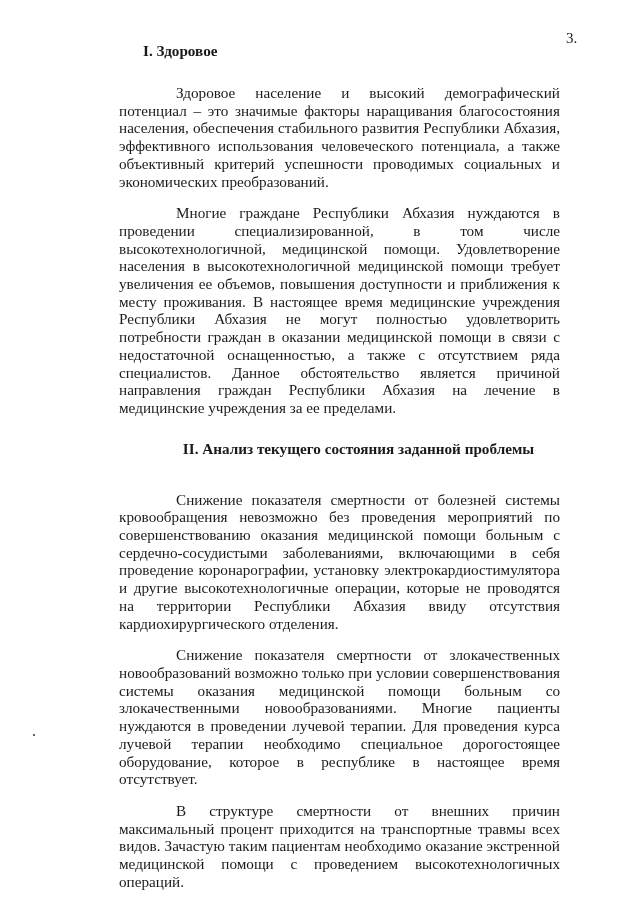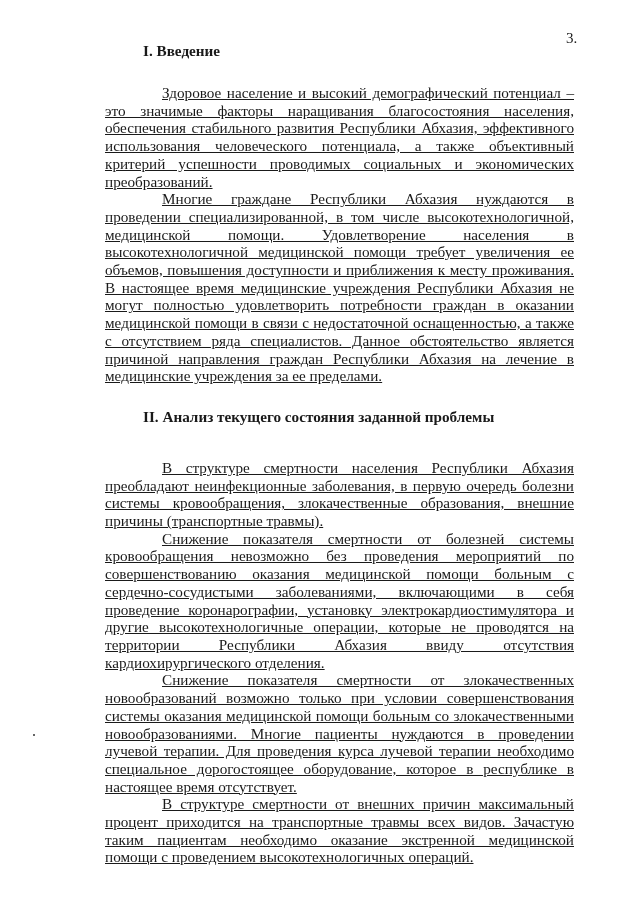--- a/index.html
+++ b/index.html
@@ -15,44 +15,42 @@
   }
   .content {
     position: absolute; left: 105px; top: 41px; width: 469px;
     font-size: 15.2px; line-height: 17.7px;
   }
   h2 {
     font-size: 15.2px; font-weight: bold; margin: 0;
     padding-left: 38px; line-height: 20px;
   }
   .sec1 { margin-bottom: 23px; }
-  .sec2 { margin-top: 22px; margin-bottom: 32px; }
+  .sec2 { margin-top: 22px; margin-bottom: 32px; text-align: center; }
   p {
-    margin: 0; text-align: justify; text-indent: 57px;
+    margin: 14px; text-align: justify; text-indent: 57px;
     hyphens: manual;
-    text-decoration: underline;
   }
   .stray-dot {
     position: absolute; left: 33px; top: 734px; width: 2px; height: 2px;
     background: #333; border-radius: 1px;
   }
 </style>
 </head>
 <body>
 
 <div class="page-number">3.</div>
 
 <div class="stray-dot"></div>
 
 <div class="content">
   <section>
-    <h2 class="sec1">I. Введение</h2>
+    <h2 class="sec1">I. Здоровое</h2>
     <p>Здоровое население и высокий демографический потенциал – это значимые факторы наращивания благосостояния населения, обеспечения стабильного развития Республики Абхазия, эффективного использования человеческого потенциала, а также объективный критерий успешности проводимых социальных и экономических преобразований.</p>
     <p>Многие граждане Республики Абхазия нуждаются в проведении специализированной, в том числе высокотехнологичной, медицинской помощи. Удовлетворение населения в высокотехнологичной медицинской помощи требует увеличения ее объемов, повышения доступности и приближения к месту проживания. В настоящее время медицинские учреждения Республики Абхазия не могут полностью удовлетворить потребности граждан в оказании медицинской помощи в связи с недостаточной оснащенностью, а также с отсутствием ряда специалистов. Данное обстоятельство является причиной направления граждан Респуб­лики Абхазия на лечение в медицинские учреждения за ее пределами.</p>
   </section>
   <section>
     <h2 class="sec2">II. Анализ текущего состояния заданной проблемы</h2>
-    <p>В структуре смертности населения Республики Абхазия преобла­дают неинфекционные заболевания, в первую очередь болезни системы кровообращения, злокачественные образования, внешние причины (транс­портные травмы).</p>
     <p>Снижение показателя смертности от болезней системы кровообра­щения невозможно без проведения мероприятий по совершенствованию оказания медицинской помощи больным с сердечно-сосудистыми заболе­ваниями, включающими в себя проведение коронарографии, установку электрокардиостимулятора и другие высокотехнологичные операции, которые не проводятся на территории Республики Абхазия ввиду отсутствия кардиохирургического отделения.</p>
     <p>Снижение показателя смертности от злокачественных новообразо­ваний возможно только при условии совершенствования системы оказания медицинской помощи больным со злокачественными новообразованиями. Многие пациенты нуждаются в проведении лучевой терапии. Для проведения курса лучевой терапии необходимо специальное дорого­стоящее оборудование, которое в республике в настоящее время отсутствует.</p>
     <p>В структуре смертности от внешних причин максимальный процент приходится на транспортные травмы всех видов. Зачастую таким пациен­там необходимо оказание экстренной медицинской помощи с проведе­нием высокотехнологичных операций.</p>
   </section>
 </div>
 
 </body></html>

